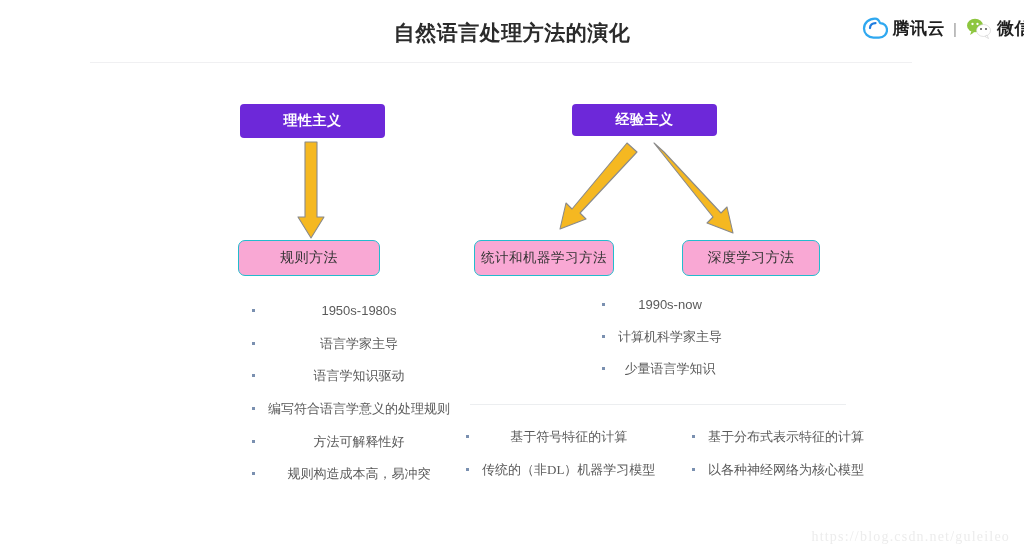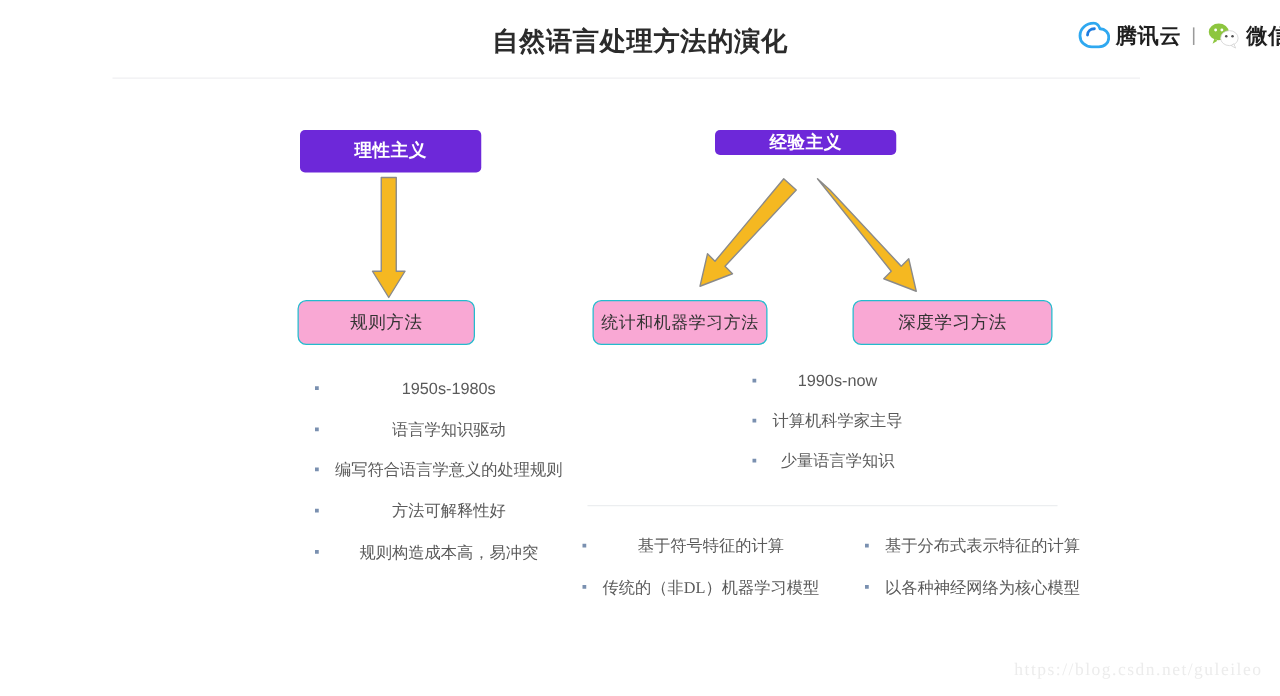--- a/index.html
+++ b/index.html
@@ -90,24 +90,24 @@
     border-radius: 4px;
   }
   .node-secondary {
     background: #f9a8d4;
     color: #333333;
     font-weight: normal;
     border: 1px solid #23bccd;
   }
 
   #node-rationalism  { left: 240px; top: 104px; width: 145px; height: 34px; }
-  #node-empiricism   { left: 572px; top: 104px; width: 145px; height: 20px; }
+  #node-empiricism   { left: 572px; top: 104px; width: 145px; height: 32px; }
   #node-rule-methods { left: 238px; top: 240px; width: 142px; height: 36px; }
   #node-stat-ml      { left: 474px; top: 240px; width: 140px; height: 36px; font-size: 13.5px;}
-  #node-deep-learn   { left: 682px; top: 240px; width: 160px; height: 36px; }
+  #node-deep-learn   { left: 682px; top: 240px; width: 138px; height: 36px; }
 
   
   .arrows {
     position: absolute;
     left: 0; top: 0;
     width: 1024px; height: 557px;
     pointer-events: none;
   }
 
   
@@ -224,20 +224,21 @@
   <div class="node node-primary" id="node-empiricism">经验主义</div>
 
   <div class="node node-secondary" id="node-rule-methods">规则方法</div>
 
   <div class="node node-secondary" id="node-stat-ml">统计和机器学习方法</div>
 
   <div class="node node-secondary" id="node-deep-learn">深度学习方法</div>
 
   <ul class="bullet-list" id="list-left">
     <li>1950s-1980s</li>
+    <li>语言学家主导</li>
     <li>语言学知识驱动</li>
     <li>编写符合语言学意义的处理规则</li>
     <li>方法可解释性好</li>
     <li>规则构造成本高，易冲突</li>
   </ul>
 
   <ul class="bullet-list" id="list-right-top">
     <li>1990s-now</li>
     <li>计算机科学家主导</li>
     <li>少量语言学知识</li>

